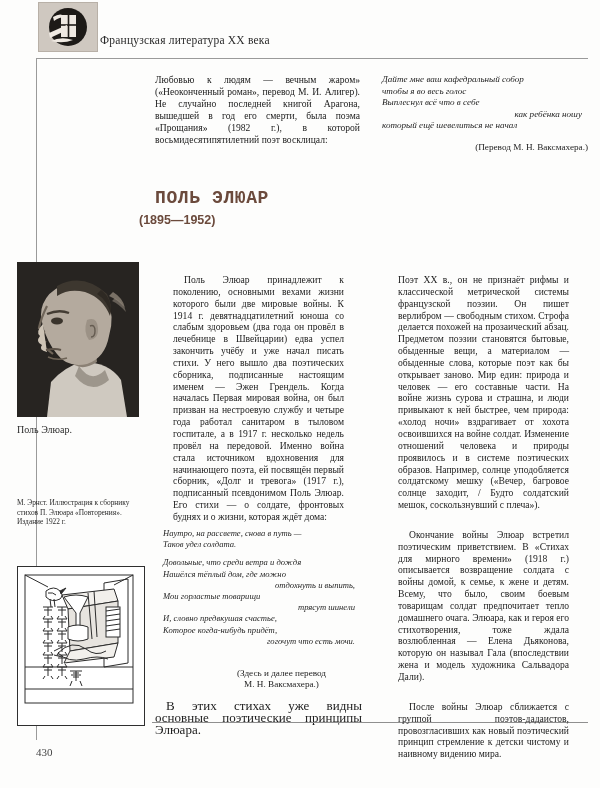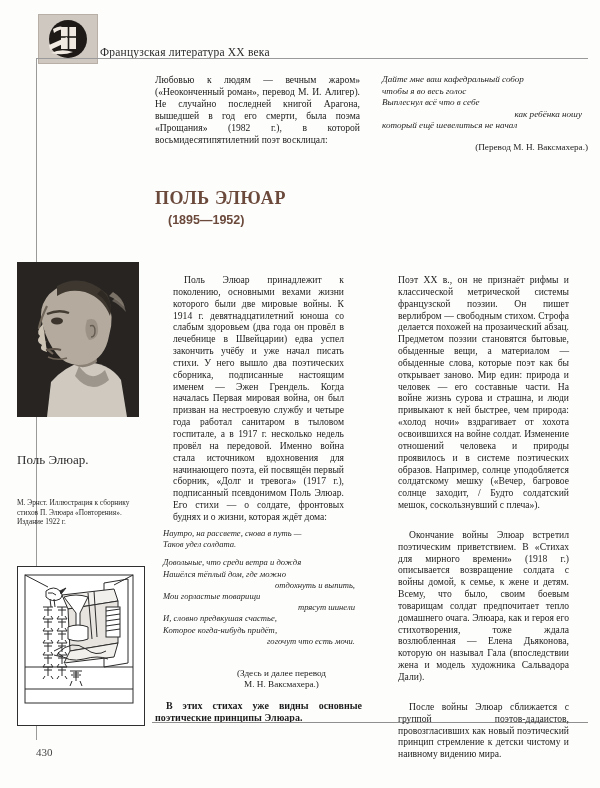--- a/index.html
+++ b/index.html
@@ -17,21 +17,21 @@
   }
   .page {
     position: absolute;
     inset: 0;
     background: #fdfdfc;
   }
 
   
   .header {
     position: absolute;
-    left: 0; top: 12px;
+    left: 0; top: 0;
     width: 600px; height: 58px;
   }
   .emblem {
     position: absolute;
     left: 38px; top: 2px;
     width: 58px; height: 48px;
     background: #cfc8c0;
     border: 1px solid #b8b0a7;
     overflow: hidden;
   }
@@ -101,25 +101,25 @@
   }
 
   
   .sect-title {
     position: absolute;
     left: 155px; top: 188px;
     font-size: 18px;
     font-weight: bold;
     color: #6b4a3c;
     letter-spacing: .6px;
-    font-family: Liberation Serif, serif;
+    font-family: Liberation Mono, monospace;
   }
   .sect-years {
     position: absolute;
-    left: 168px; top: 213px;
+    left: 139px; top: 213px;
     font-size: 12.5px;
     font-weight: bold;
     color: #6b4a3c;
     font-family: "Liberation Sans", sans-serif;
   }
 
   
   .col {
     position: absolute;
     width: 207px;
@@ -152,44 +152,42 @@
     width: 163px;
     font-size: 9.2px;
     line-height: 11.4px;
     text-align: center;
     color: #242424;
   }
   .closing {
     position: absolute;
     left: 155px; top: 700px;
     width: 207px;
-    font-size: 10px;
+    font-size: 13px;
     line-height: 11.85px;
     text-align: justify;
     text-indent: 11px;
     color: #1c1c1c;
-    font-weight: bold;
   }
 
   
   .fig-portrait {
     position: absolute;
     left: 17px; top: 262px;
     width: 122px; height: 155px;
     background: #2a2724;
     overflow: hidden;
   }
   .fig-portrait svg { display: block; }
   .cap-portrait {
     position: absolute;
     left: 17px; top: 424px;
     width: 128px;
-    font-size: 13px;
+    font-size: 10px;
     color: #2c2c2c;
-    margin-top: 28px;
   }
   .cap-ernst {
     position: absolute;
     left: 17px; top: 498px;
     width: 126px;
     font-size: 7.4px;
     line-height: 9.6px;
     color: #2c2c2c;
   }
   .fig-ernst {

